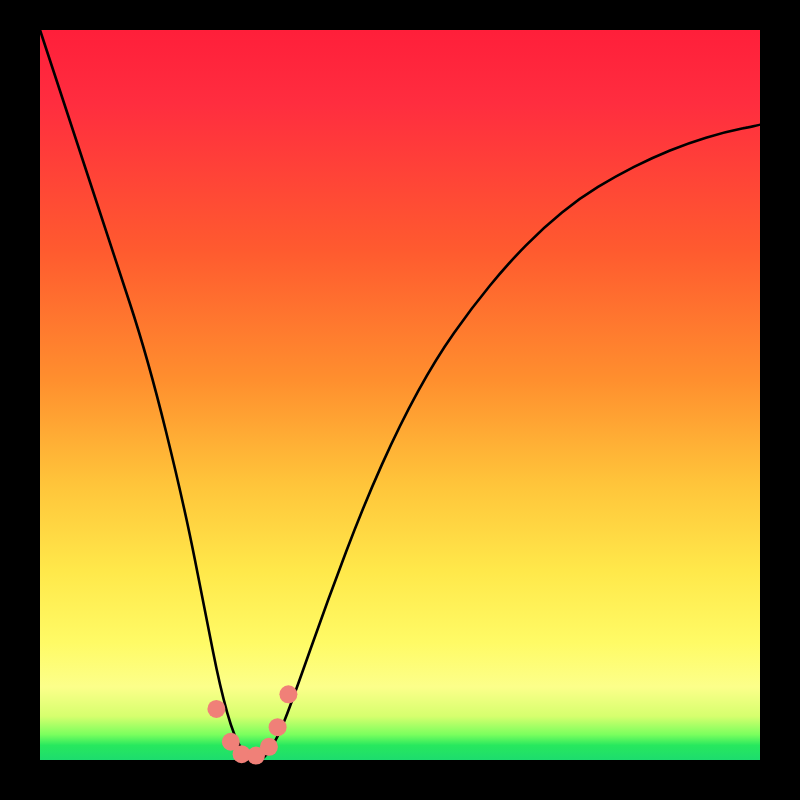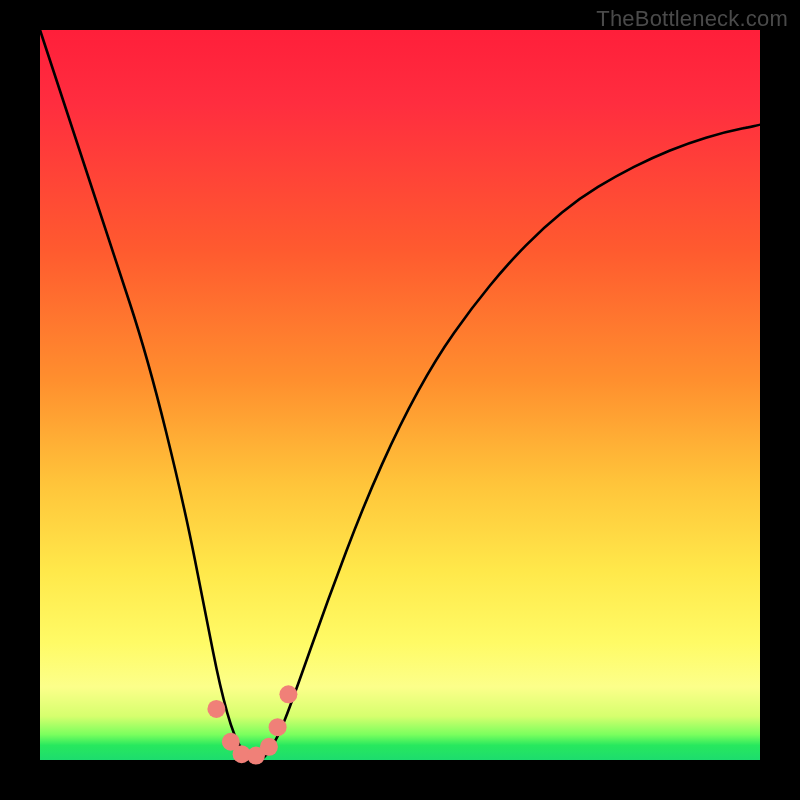--- a/index.html
+++ b/index.html
@@ -71,14 +71,13 @@
           <circle cx="190.8" cy="711.75" r="9" fill="#f08078"></circle>
           <circle cx="201.60000000000002" cy="724.16" r="9" fill="#f08078"></circle>
           <circle cx="216" cy="725.62" r="9" fill="#f08078"></circle>
           <circle cx="228.96" cy="716.86" r="9" fill="#f08078"></circle>
           <circle cx="237.60000000000002" cy="697.15" r="9" fill="#f08078"></circle>
           <circle cx="248.39999999999998" cy="664.3" r="9" fill="#f08078"></circle>
         </g>
     </svg>
   </div>
 
-  <div class="attribution">TheBottleneck.com</div>
 </div>
 
 </body></html>

